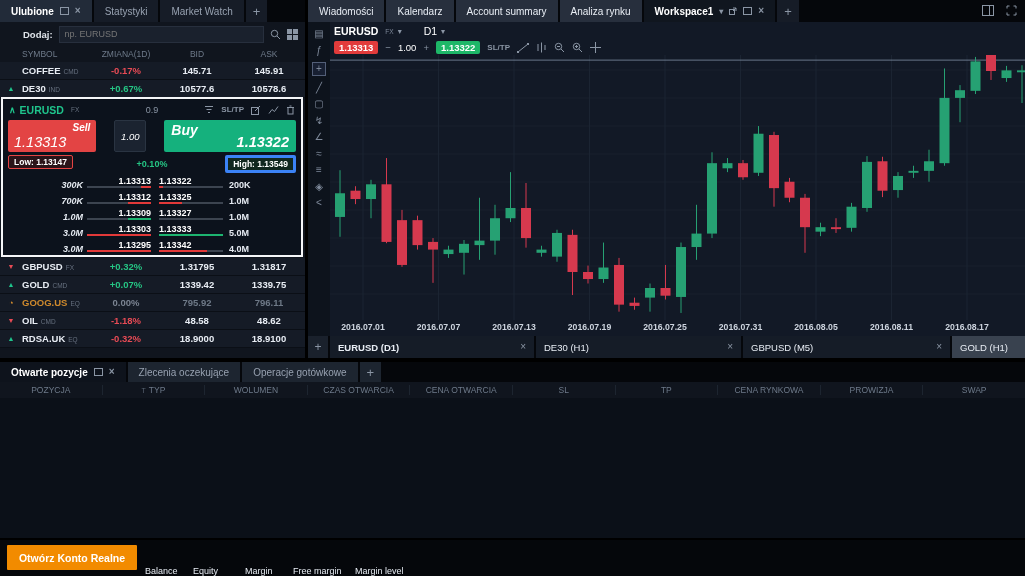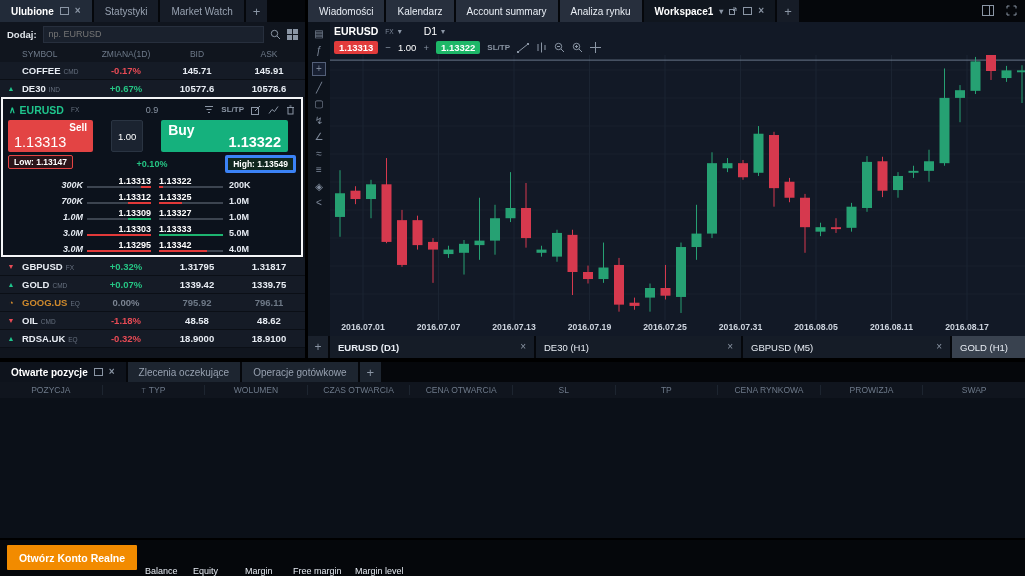--- a/index.html
+++ b/index.html
@@ -9,21 +9,21 @@
   
   .tabbar{position:absolute;left:0;top:0;right:0;height:22px;background:#05070b;display:flex;align-items:stretch;}
   .tab{display:flex;align-items:center;gap:6px;padding:0 11px;font-size:10px;color:#97a1b0;background:#161c27;margin-right:2px;cursor:pointer;white-space:nowrap;}
   .tab.active{background:#222b39;color:#fff;font-weight:bold;}
   .tab.plus{padding:0 7px;font-size:13px;color:#8b96a5;}
   .box{width:7px;height:6px;border:1px solid #8b96a5;display:inline-block;}
   .x{font-size:10px;color:#8b96a5;line-height:1;}
   .caret{font-size:8px;color:#8b96a5;}
   
   .lp{position:absolute;left:0;top:0;width:305px;height:358px;background:#10151e;}
-  .srch{position:absolute;left:0;top:22px;right:0;height:24px;display:flex;align-items:center;gap:6px;padding:0 7px;background:#10151e;}
+  .srch{position:absolute;left:16px;top:22px;right:0;height:24px;display:flex;align-items:center;gap:6px;padding:0 7px;background:#10151e;}
   .slabel{font-size:9.5px;color:#dfe4ea;font-weight:bold;}
   .sinput{flex:1;height:15px;background:#1a212d;border:1px solid #272f3d;color:#aab3c0;font-size:9px;padding:0 5px;outline:none;font-family:"Liberation Sans",sans-serif;}
   .icn{color:#8b96a5;display:inline-flex;align-items:center;}
   .grid4{width:11px;height:11px;display:grid;grid-template-columns:1fr 1fr;grid-template-rows:1fr 1fr;gap:1px;}
   .grid4 span{background:#8b96a5;}
   .whead{position:absolute;left:0;top:46px;right:0;height:16px;display:flex;align-items:center;font-size:8.5px;color:#6e7a8a;background:#10151e;border-bottom:1px solid #0a0e14;}
   .whead .h{text-align:center;}
   .wrows-top{position:absolute;left:0;top:62px;right:0;}
   .wrows-bottom{position:absolute;left:0;top:258px;right:0;}
   .wrow{display:flex;height:17px;align-items:center;font-size:9.5px;background:#151b26;border-bottom:1px solid #0b0f16;cursor:pointer;}
@@ -38,21 +38,21 @@
   .val{width:72px;text-align:center;color:#e8edf4;font-weight:bold;}
   .wrow.muted .val{color:#6e7987;}
   
   .tw{position:absolute;left:1px;top:97px;width:302px;height:160px;border:2px solid #f5f6f8;background:#0c121c;box-sizing:border-box;}
   .tw-head{height:17px;display:flex;align-items:center;gap:4px;padding:2px 6px 0 6px;position:relative;font-size:10px;}
   .chev{color:#1fc48c;font-size:9px;font-weight:bold;}
   .twsym{color:#1fc48c;font-size:10.5px;}
   .spread{position:absolute;left:50%;transform:translateX(-50%);color:#8b96a5;font-size:9px;}
   .hicons{margin-left:auto;display:flex;align-items:center;gap:7px;color:#8b96a5;}
   .sltp{font-size:8px;color:#8b96a5;font-weight:bold;cursor:pointer;}
-  .tw-trade{display:flex;gap:18px;margin:2px 13px 0 5px;height:32px;}
+  .tw-trade{display:flex;gap:18px;margin:2px 5px 0 5px;height:32px;font-style:italic;}
   .sell{flex:1.02;background:#e34444;border-radius:2px;position:relative;color:#fff;cursor:pointer;}
   .sell .lbl{position:absolute;top:2px;right:6px;font-size:10px;font-weight:bold;}
   .sell .px{position:absolute;bottom:2px;left:6px;font-size:14.5px;}
   .volbox{width:30px;background:#1b2330;border:1px solid #2a3442;border-radius:2px;display:flex;align-items:center;justify-content:center;font-size:9.5px;color:#fff;cursor:pointer;}
   .buy{flex:1.52;background:#15b17d;border-radius:2px;position:relative;color:#fff;cursor:pointer;}
   .buy .lbl{position:absolute;top:2px;left:7px;font-size:14px;font-weight:bold;}
   .buy .px{position:absolute;bottom:2px;right:7px;font-size:14.5px;font-weight:bold;}
   .tw-tags{position:relative;height:17px;margin:3px 5px 0 5px;font-size:8.5px;}
   .lowtag{position:absolute;left:0;top:0;border:1px solid #e34444;background:#2a1419;color:#fff;font-weight:bold;padding:1px 5px;border-radius:2px;}
   .hightag{position:absolute;right:0;top:0;border:3px solid #3b82f6;background:#11271f;color:#fff;font-weight:bold;padding:1px 5px;border-radius:2px;}

